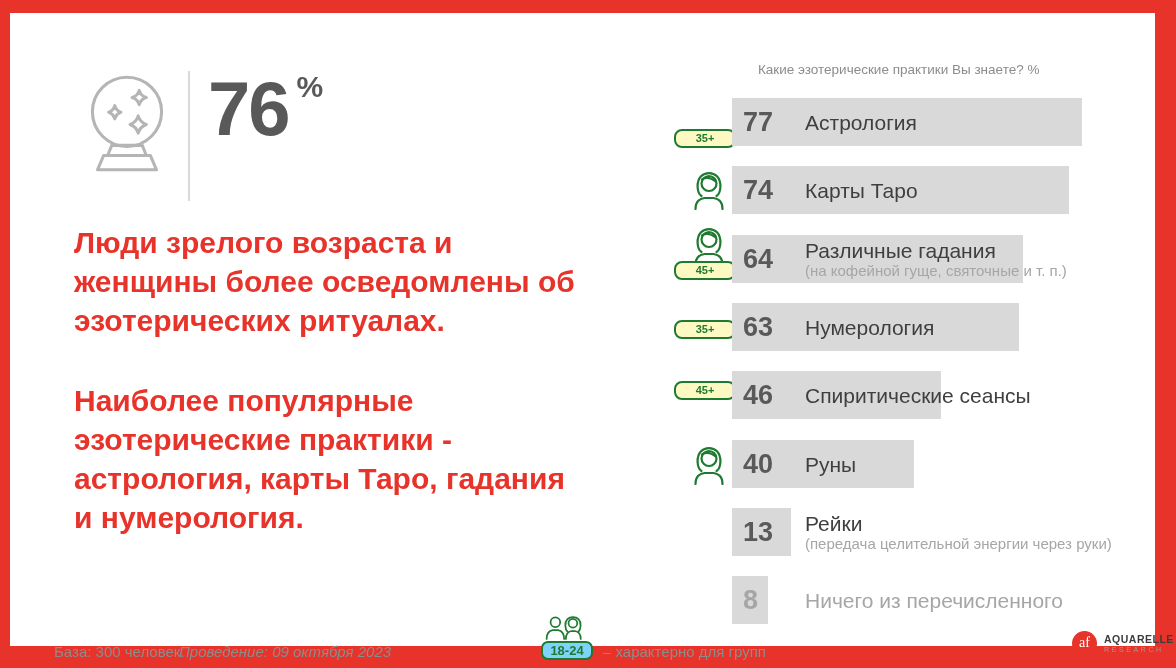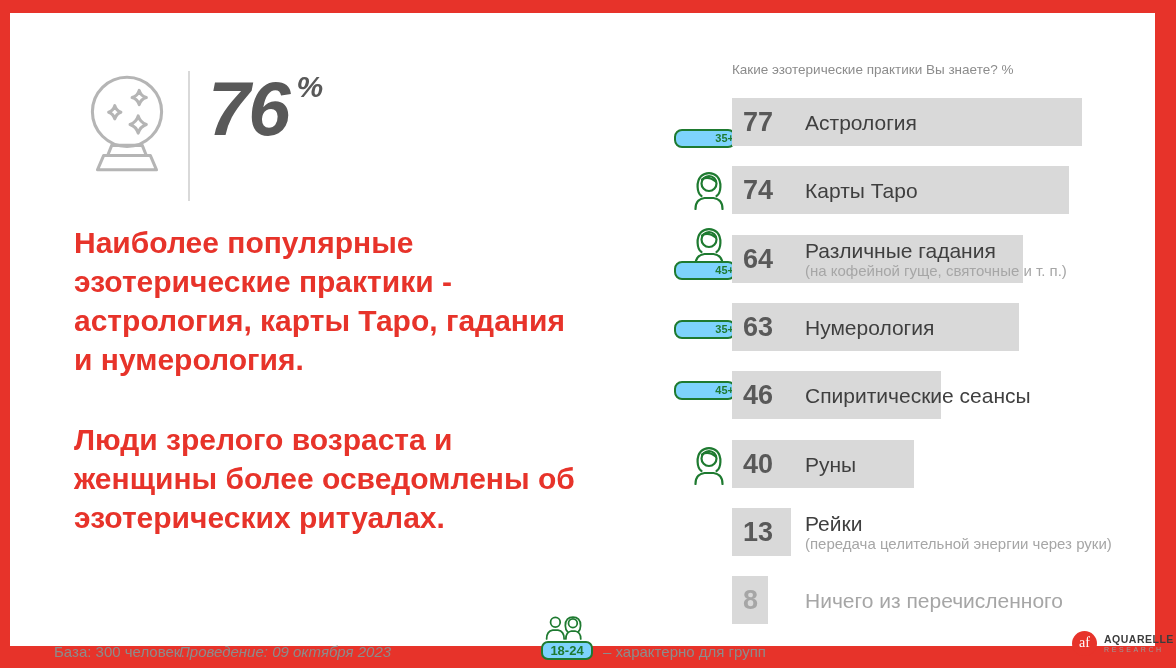--- a/index.html
+++ b/index.html
@@ -12,59 +12,59 @@
   .panel{
     position:absolute;left:10px;top:13px;width:1145px;height:633px;
     background:#ffffff;
   }
   
   .crystal{position:absolute;left:66px;top:54px;width:102px;height:114px;}
   .divider{position:absolute;left:178px;top:58px;width:2px;height:130px;background:var(--divider-gray,#d9d9d9);}
   .stat-num{
     position:absolute;left:198px;top:54px;
     font-size:76px;font-weight:bold;color:var(--number-gray,#595959);
-    letter-spacing:-2px;line-height:84px;white-space:nowrap;font-style:italic;
+    letter-spacing:-2px;line-height:84px;white-space:nowrap;
   }
   .stat-pct{font-size:30px;letter-spacing:0;position:relative;top:-38px;margin-left:8px;}
   .stat-desc{
     position:absolute;left:345px;top:64px;width:245px;
     font-size:19px;line-height:25px;color:#6b6b6b;
   }
   
   .insight{
     position:absolute;left:64px;top:210px;width:515px;
     font-size:30px;font-weight:bold;line-height:39px;
     color:var(--red,#e7332a);
   }
   .insight p{margin:0 0 41px 0;}
   .insight p:last-child{margin-bottom:0;}
   
   .chart-title{
-    position:absolute;left:722px;top:49px;
+    position:absolute;left:748px;top:49px;
     font-size:13.5px;color:var(--footer-gray,#8c8c8c);
   }
   .rows{position:absolute;left:655px;top:85px;width:521px;height:560px;}
   .row{position:absolute;left:0;width:521px;height:48px;}
   .bar{position:absolute;left:67px;top:0;height:48px;background:var(--bar-gray,#d9d9d9);}
   .num{
     position:absolute;left:78px;top:0;height:48px;line-height:48px;
     font-size:27px;font-weight:bold;color:var(--number-gray,#595959);
   }
   .labelbox{
     position:absolute;left:140px;top:0;height:48px;width:380px;
     display:flex;flex-direction:column;justify-content:center;
   }
   .label{font-size:21px;color:var(--label-gray,#3f3f3f);line-height:23px;white-space:nowrap;}
   .sublabel{font-size:15px;color:var(--muted-gray,#a6a6a6);line-height:17px;white-space:nowrap;}
   .row.muted .num,.row.muted .label{color:var(--muted-gray,#a6a6a6);}
   .badge{
     position:absolute;left:9px;bottom:-3px;width:58px;height:15px;
-    border:2px solid var(--green,#1e7a30);border-radius:8px;background:#7dd3fc;
+    border:2px solid var(--green,#1e7a30);border-radius:8px;background:#fef9c3;
     font-size:11px;font-weight:bold;color:var(--green,#1e7a30);
-    text-align:right;line-height:15px;
+    text-align:center;line-height:15px;
   }
   .icon{position:absolute;left:26px;top:7px;width:36px;height:40px;}
   .r1 .badge{bottom:-2px}
   .r2 .icon{top:4px}
   .r3 .icon{top:-9px}
   .r3 .badge{bottom:3px}
   .r4 .badge{bottom:12px}
   .r5 .badge{bottom:19px}
   .r6 .icon{top:5px}
   
@@ -103,22 +103,22 @@
       <path d="M27,87 L73,87 L79,101 L21,101 Z"></path>
     </g>
   </svg>
 
   <div class="divider"></div>
 
   <div class="stat-num"><span>76</span><span class="stat-pct">%</span></div>
 
 
   <div class="insight">
+    <p>Люди зрелого возраста и женщины более осведомлены об эзотерических ритуалах.</p>
     <p>Наиболее популярные эзотерические практики - астрология, карты Таро, гадания и нумерология.</p>
-    <p>Люди зрелого возраста и женщины более осведомлены об эзотерических ритуалах.</p>
   </div>
 
   <div class="chart-title">Какие эзотерические практики Вы знаете? %</div>
 
   <div class="rows">
       <div class="row r1" style="top: 0px;">
 
     <div class="badge">35+</div>
     <div class="bar" style="width: 350px;"></div>
     <div class="num">77</div>

